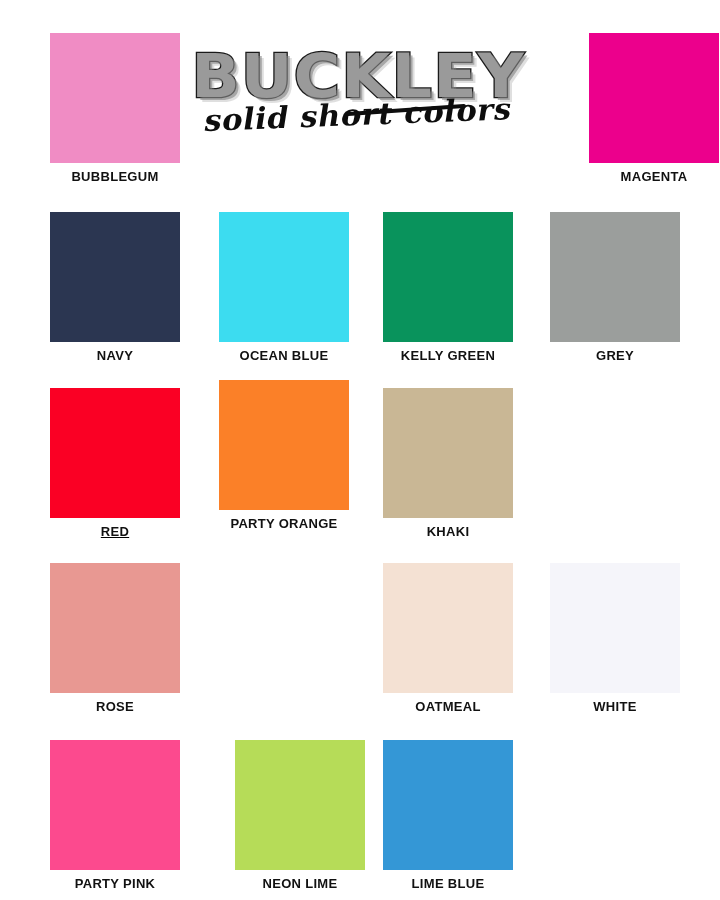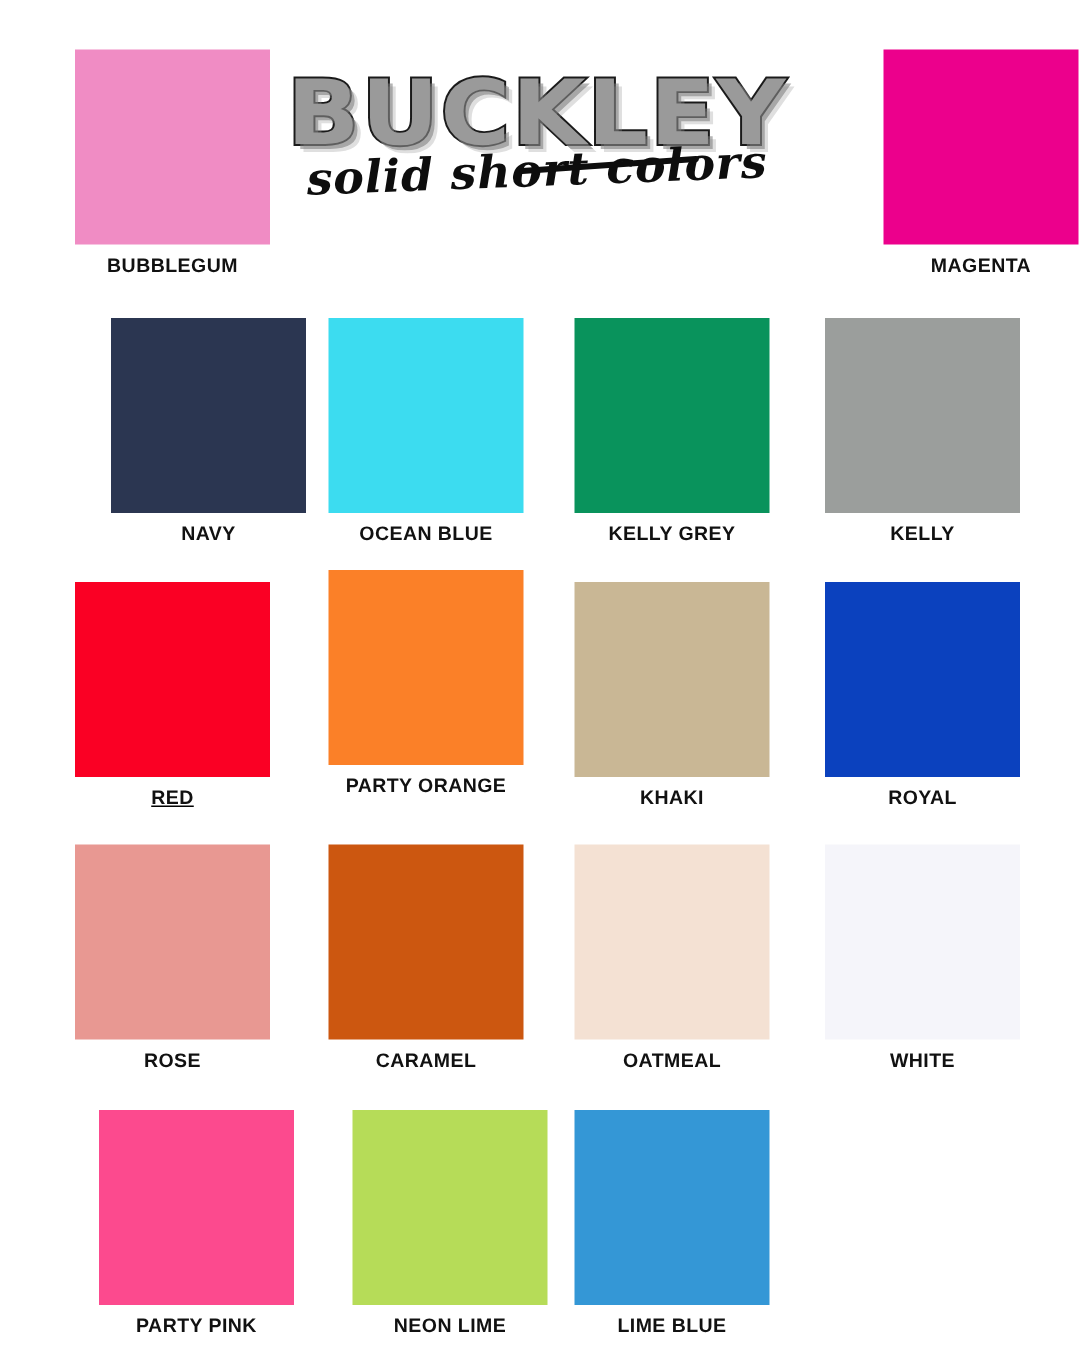--- a/index.html
+++ b/index.html
@@ -128,69 +128,61 @@
 
   <div class="grid">
       <div class="cell" style="left: 40px; top: 33px;">
         <div class="swatch" title="BUBBLEGUM" style="background: rgb(240, 140, 196);"></div>
         <span class="swatch-label">BUBBLEGUM</span>
       </div>
       <div class="cell" style="left: 540px; top: 33px; margin-left: 39px;">
         <div class="swatch" title="MAGENTA" style="background: rgb(236, 0, 140);"></div>
         <span class="swatch-label">MAGENTA</span>
       </div>
-      <div class="cell" style="left: 40px; top: 212px; margin-left: 24px;">
+      <div class="cell" style="left: 40px; top: 212px;">
         <div class="swatch" title="NAVY" style="background: rgb(43, 54, 81);"></div>
         <span class="swatch-label">NAVY</span>
       </div>
       <div class="cell" style="left: 209px; top: 212px;">
         <div class="swatch" title="OCEAN BLUE" style="background: rgb(60, 220, 240);"></div>
         <span class="swatch-label">OCEAN BLUE</span>
       </div>
       <div class="cell" style="left: 373px; top: 212px;">
         <div class="swatch" title="KELLY GREEN" style="background: rgb(9, 147, 92);"></div>
-        <span class="swatch-label">KELLY GREY</span>
+        <span class="swatch-label">KELLY GREEN</span>
       </div>
       <div class="cell" style="left: 540px; top: 212px;">
         <div class="swatch" title="GREY" style="background: rgb(155, 158, 156);"></div>
-        <span class="swatch-label">KELLY</span>
+        <span class="swatch-label">GREY</span>
       </div>
       <div class="cell" style="left: 40px; top: 388px; text-decoration: underline;">
         <div class="swatch" title="RED" style="background: rgb(250, 0, 36);"></div>
         <span class="swatch-label">RED</span>
       </div>
       <div class="cell" style="left: 209px; top: 380px;">
         <div class="swatch" title="PARTY ORANGE" style="background: rgb(251, 128, 40);"></div>
         <span class="swatch-label">PARTY ORANGE</span>
       </div>
       <div class="cell" style="left: 373px; top: 388px;">
         <div class="swatch" title="KHAKI" style="background: rgb(201, 183, 149);"></div>
         <span class="swatch-label">KHAKI</span>
       </div>
-      <div class="cell" style="left: 540px; top: 388px;">
-        <div class="swatch" title="ROYAL" style="background: rgb(11, 65, 190);"></div>
-        <span class="swatch-label">ROYAL</span>
-      </div>
       <div class="cell" style="left: 40px; top: 563px;">
         <div class="swatch" title="ROSE" style="background: rgb(232, 152, 146);"></div>
         <span class="swatch-label">ROSE</span>
       </div>
-      <div class="cell" style="left: 209px; top: 563px;">
-        <div class="swatch" title="CARAMEL" style="background: rgb(204, 87, 16);"></div>
-        <span class="swatch-label">CARAMEL</span>
-      </div>
       <div class="cell" style="left: 373px; top: 563px;">
         <div class="swatch" title="OATMEAL" style="background: rgb(244, 225, 211);"></div>
         <span class="swatch-label">OATMEAL</span>
       </div>
       <div class="cell" style="left: 540px; top: 563px;">
         <div class="swatch" title="WHITE" style="background: rgb(245, 245, 250);"></div>
         <span class="swatch-label">WHITE</span>
       </div>
-      <div class="cell" style="left: 56px; top: 740px;">
+      <div class="cell" style="left: 40px; top: 740px;">
         <div class="swatch" title="PARTY PINK" style="background: rgb(252, 74, 142);"></div>
         <span class="swatch-label">PARTY PINK</span>
       </div>
       <div class="cell" style="left: 209px; top: 740px; margin-left: 16px;">
         <div class="swatch" title="NEON LIME" style="background: rgb(182, 220, 88);"></div>
         <span class="swatch-label">NEON LIME</span>
       </div>
       <div class="cell" style="left: 373px; top: 740px;">
         <div class="swatch" title="POWER BLUE" style="background: rgb(52, 151, 214);"></div>
         <span class="swatch-label">LIME BLUE</span>

